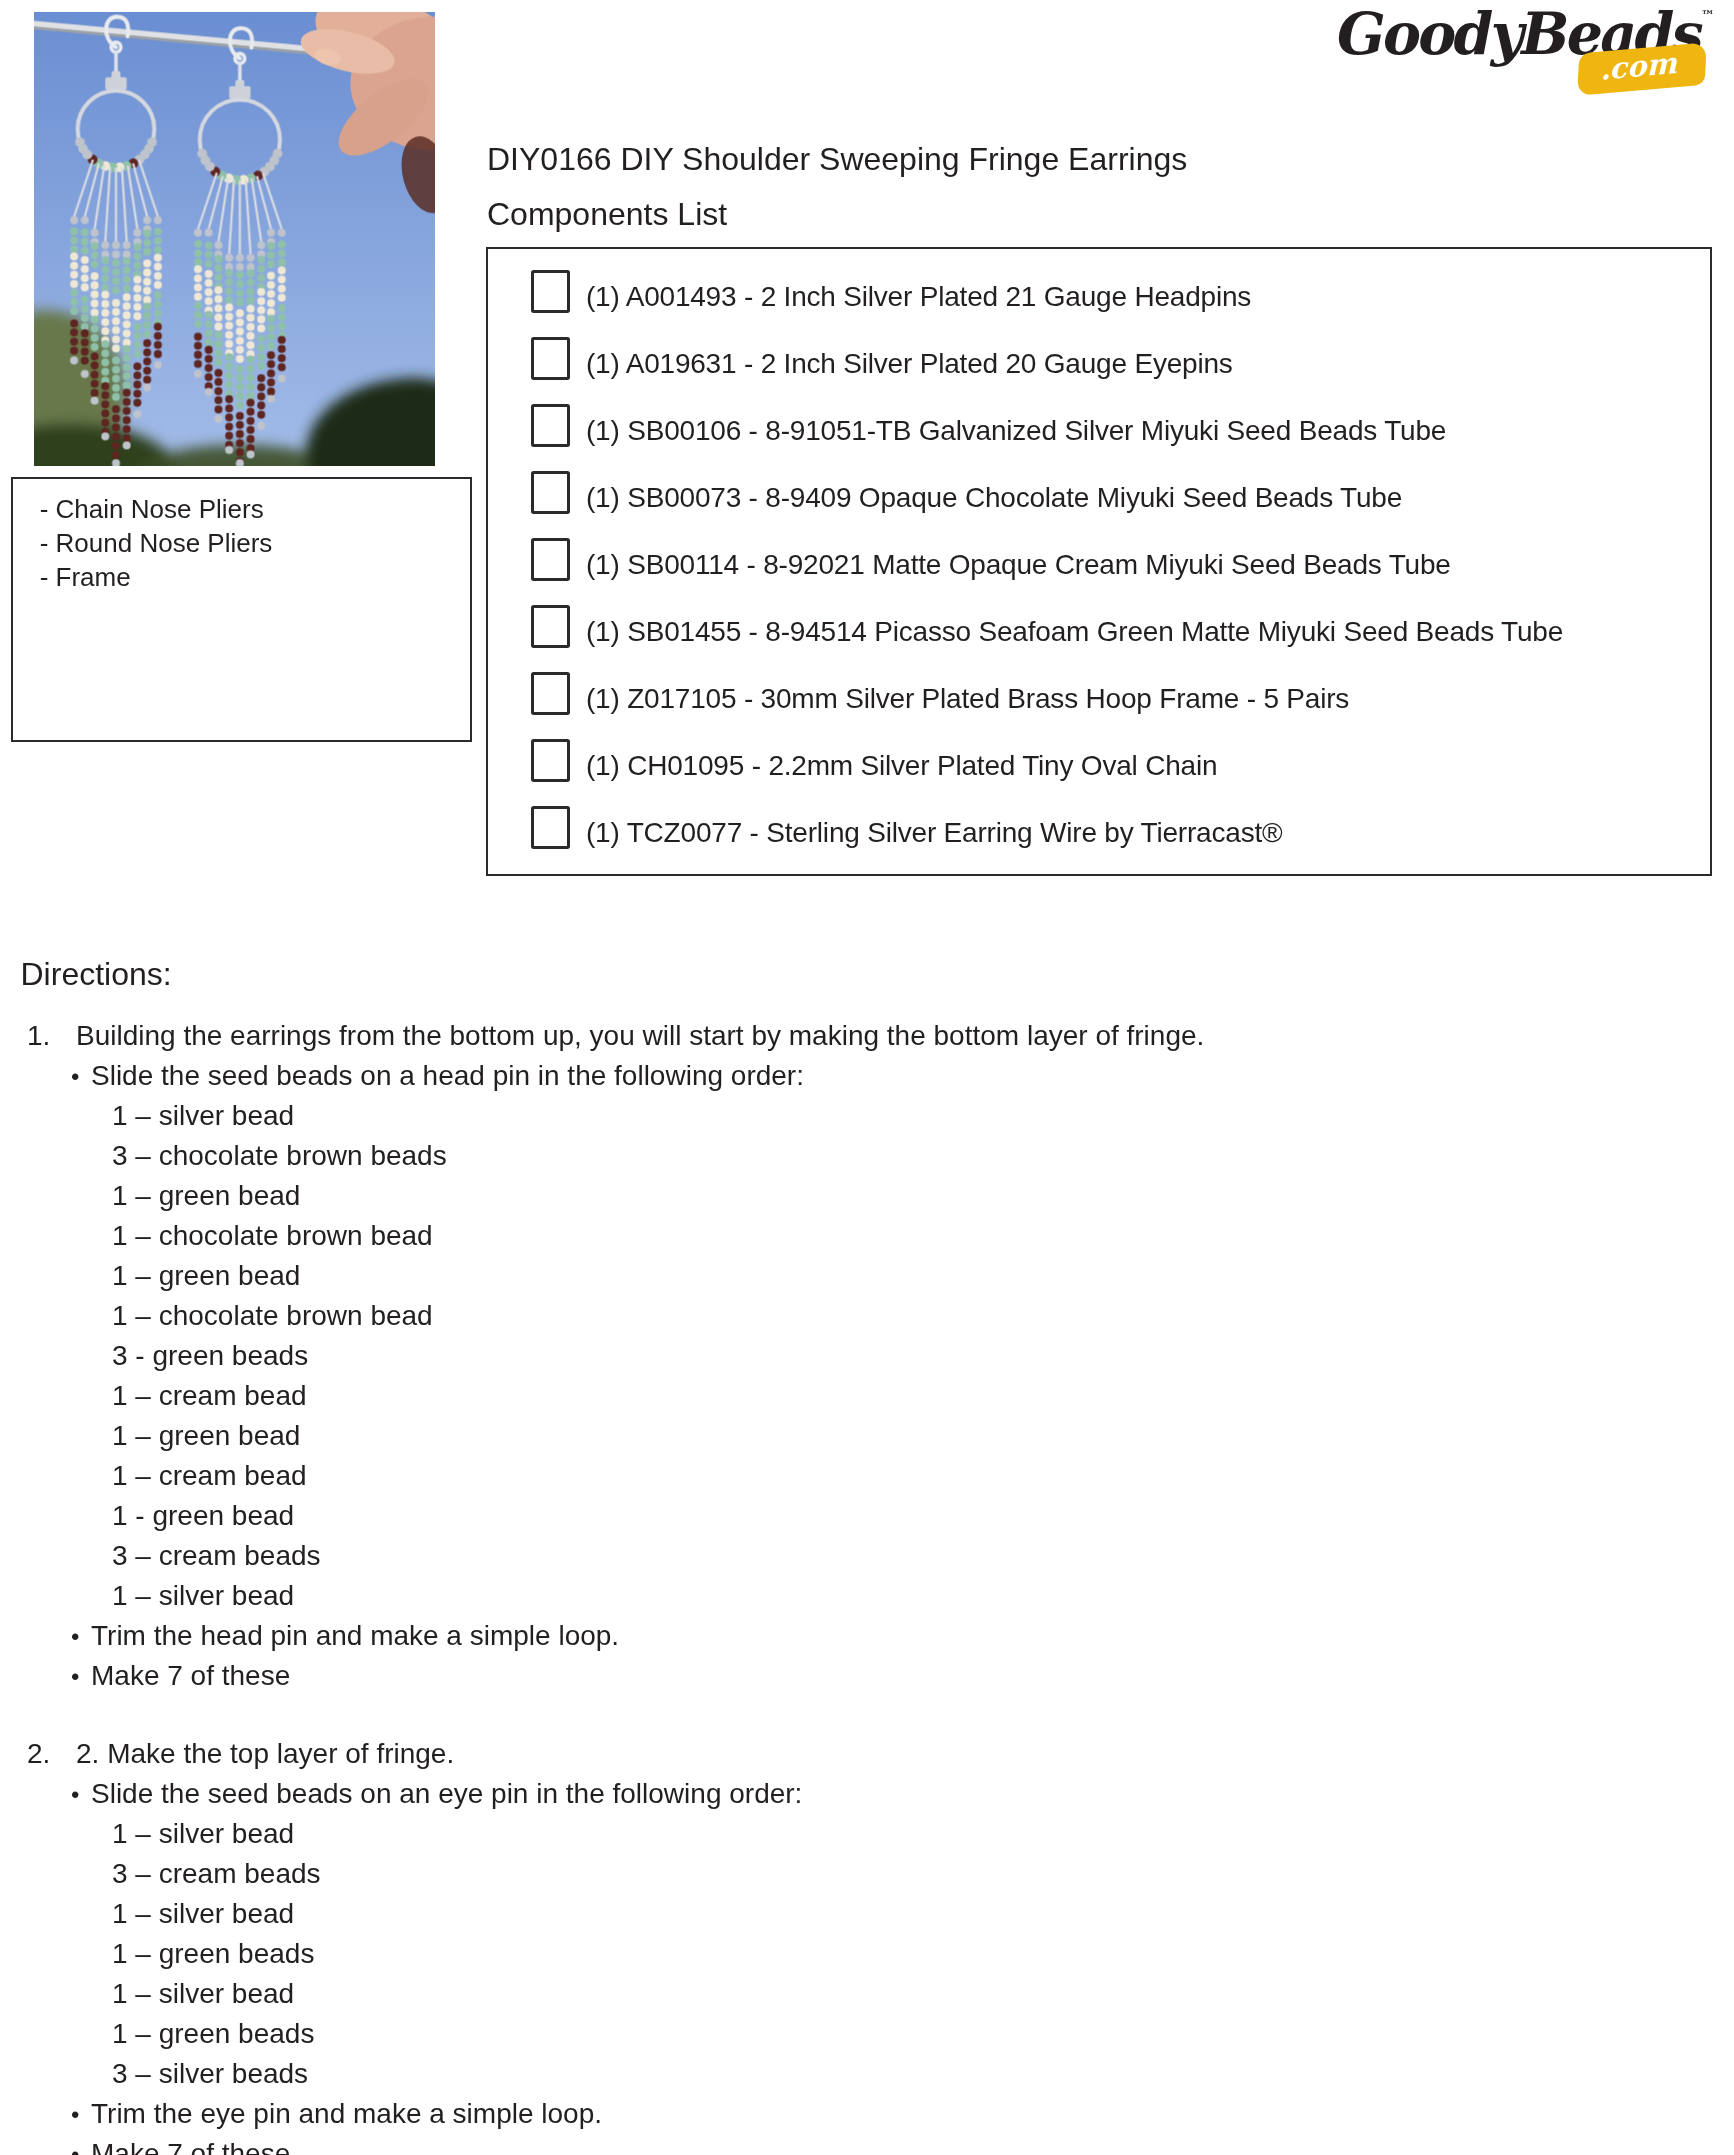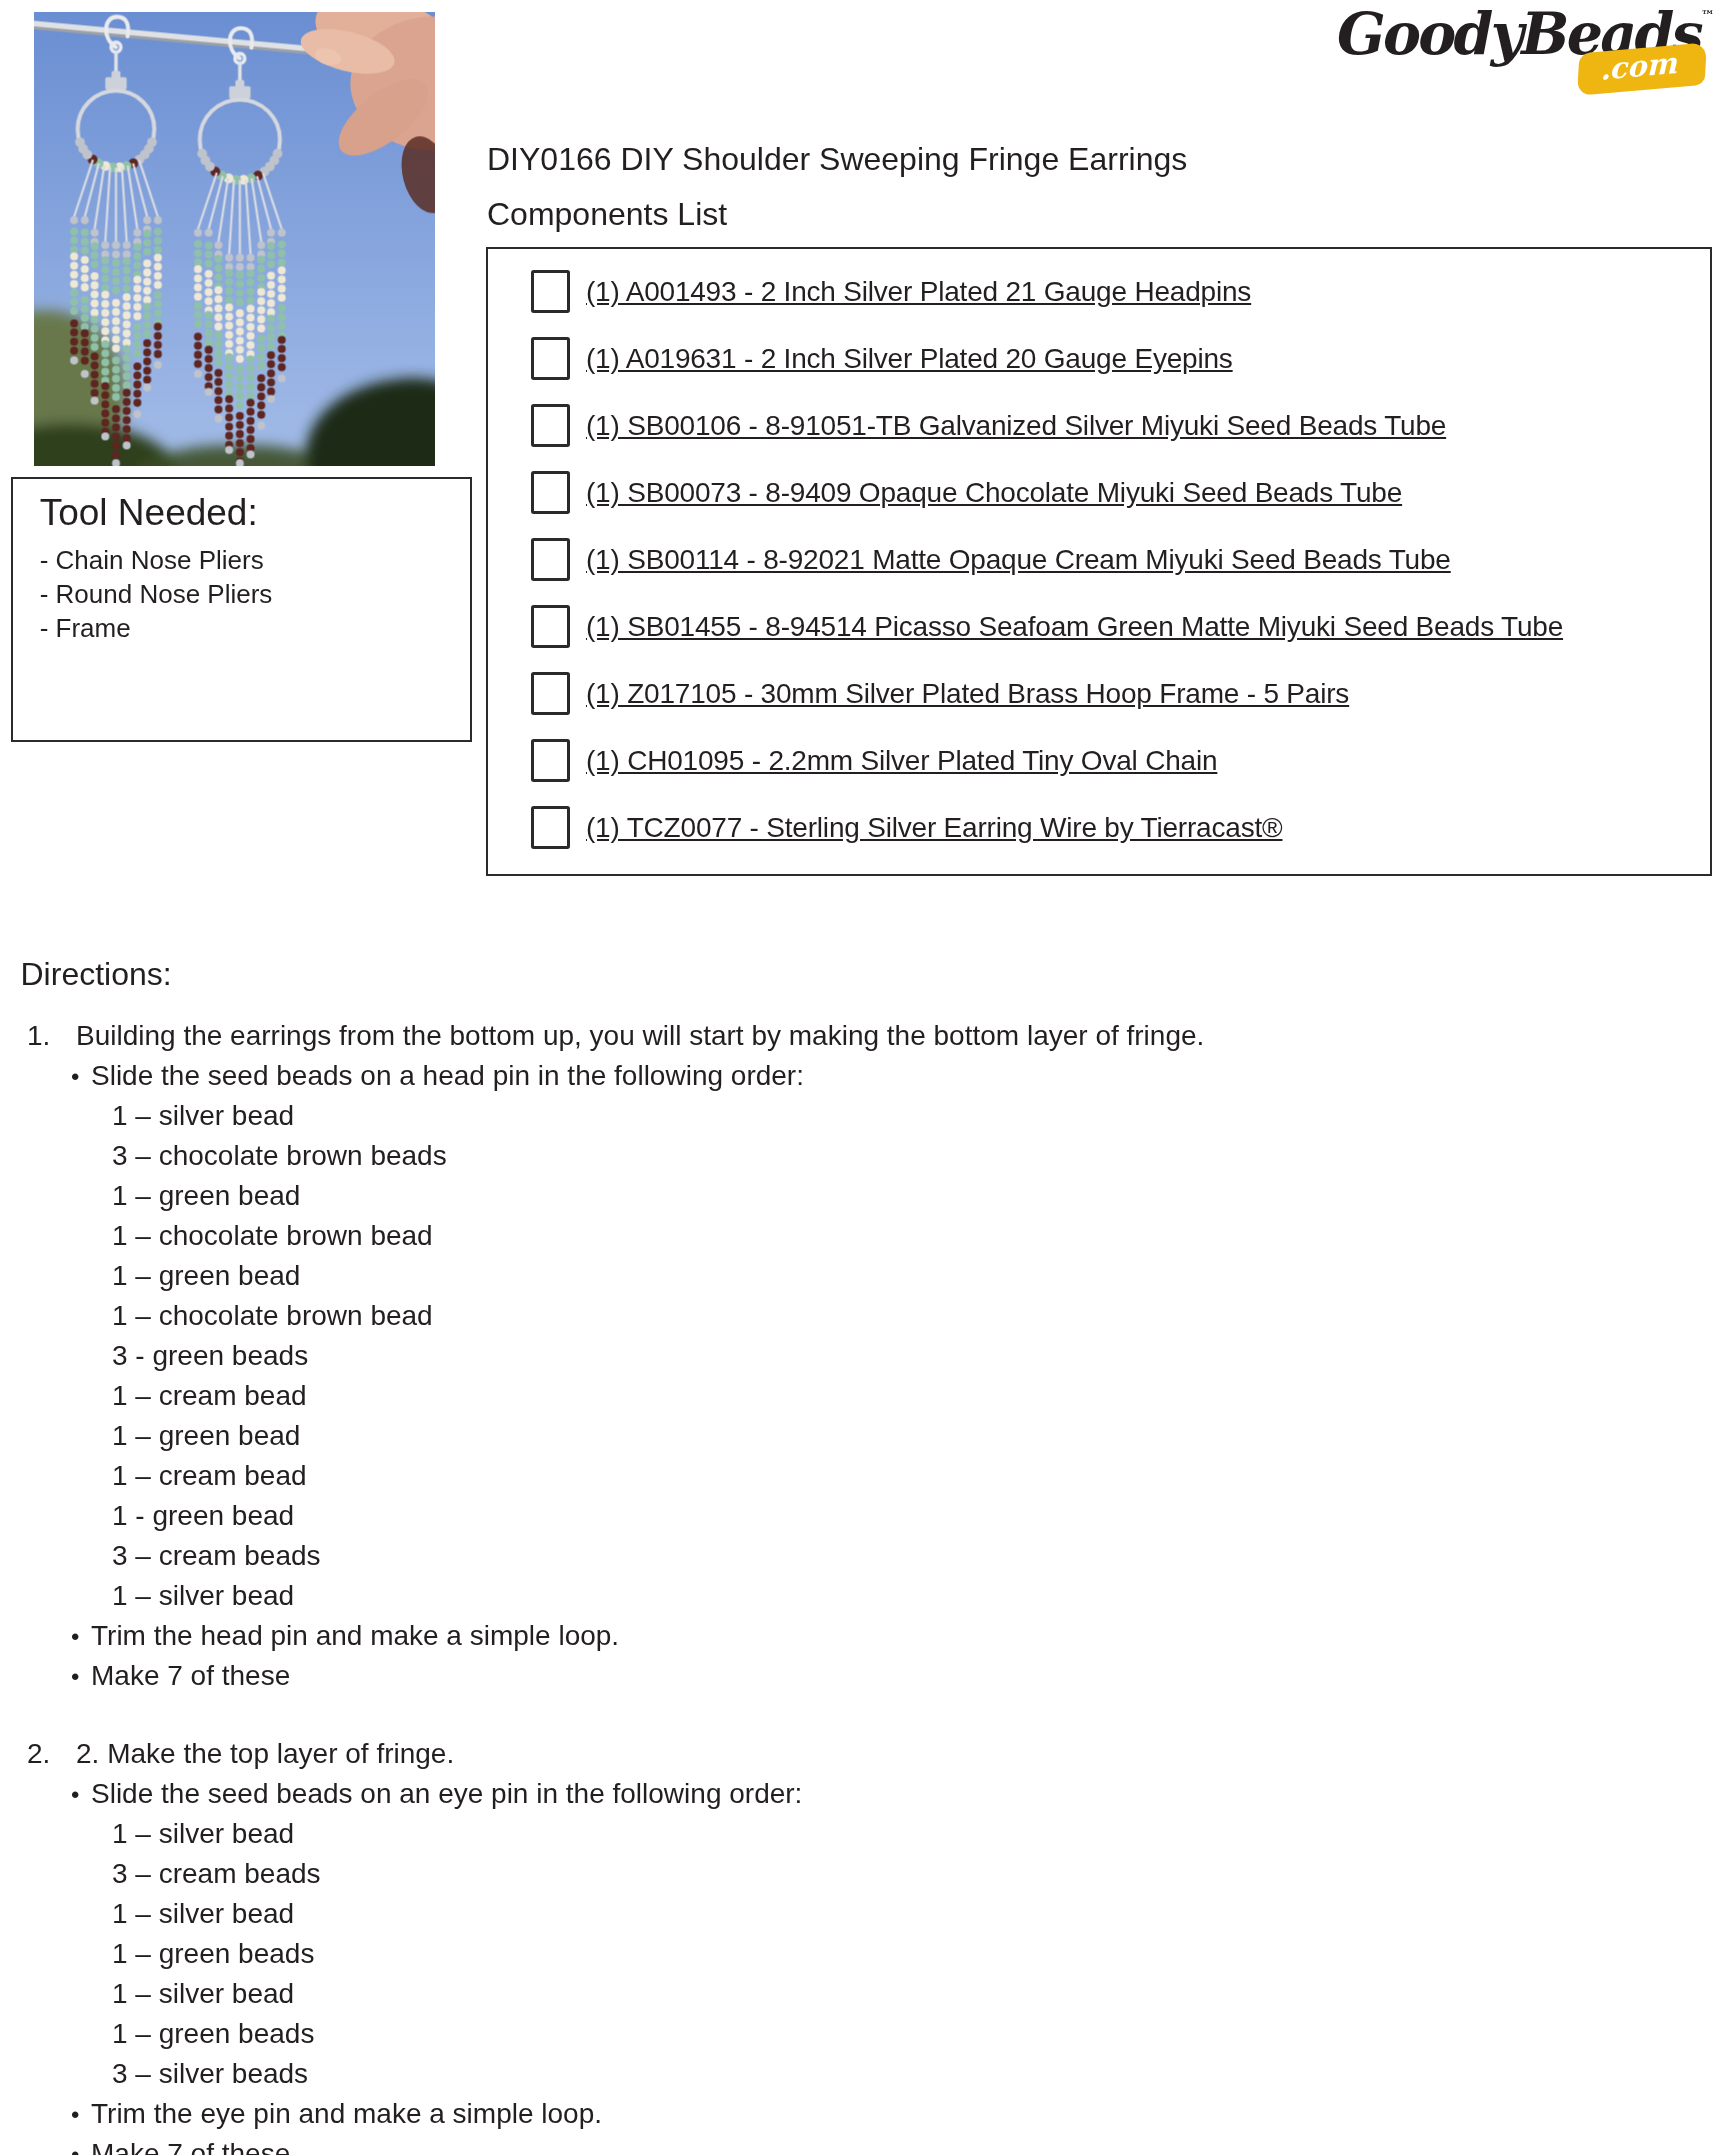--- a/index.html
+++ b/index.html
@@ -21,21 +21,21 @@
         transform:rotate(-5deg) skewX(-8deg);border-radius:10.7px 16px 9px 14.3px;}
 
   
   .title{position:absolute;left:487px;top:141px;margin:0;font-size:32px;font-weight:400;}
   .comp-head{position:absolute;left:487px;top:196px;margin:0;font-size:32px;font-weight:400;}
 
   
   .comp-box{position:absolute;left:486px;top:247px;width:1226px;height:629px;
             border:2.7px solid #2b2b2b;box-sizing:border-box;
             padding:21.4px 9px 0 43px;display:flex;flex-direction:column;row-gap:24px;}
-  .comp-row{display:flex;align-items:center;height:43px;flex:0 0 auto;text-decoration:underline;}
+  .comp-row{display:flex;align-items:flex-end;height:43px;flex:0 0 auto;}
   .checkbox{width:39px;height:43px;border:3.6px solid #2a2a2a;border-radius:2.7px;
             box-sizing:border-box;background:#fff;flex:0 0 auto;}
   .comp-label{margin-left:16px;font-size:28px;letter-spacing:-0.2px;white-space:nowrap;}
 
   
   .tool-box{position:absolute;left:10.7px;top:477px;width:461px;height:265px;
             border:2.7px solid #2b2b2b;box-sizing:border-box;padding:12.5px 0 0 27px;}
   .tool-box h3{margin:0 0 9px 0;font-size:37px;font-weight:400;}
   .tool-item{font-size:26px;line-height:34px;}
 
@@ -300,21 +300,20 @@
         <span class="checkbox"></span>
         <span class="comp-label">(1) CH01095 - 2.2mm Silver Plated Tiny Oval Chain</span>
       </div>
       <div class="comp-row">
         <span class="checkbox"></span>
         <span class="comp-label">(1) TCZ0077 - Sterling Silver Earring Wire by Tierracast®</span>
       </div>
     </div>
 
   <aside class="tool-box">
-    <h3>Tool Needed:</h3>
     <div>
 
     <div class="tool-item">- Chain Nose Pliers</div>
         <div class="tool-item">- Round Nose Pliers</div>
         <div class="tool-item">- Frame</div>
       </div>
   </aside>
 
   <section class="directions">
     <h2>Directions:</h2>

